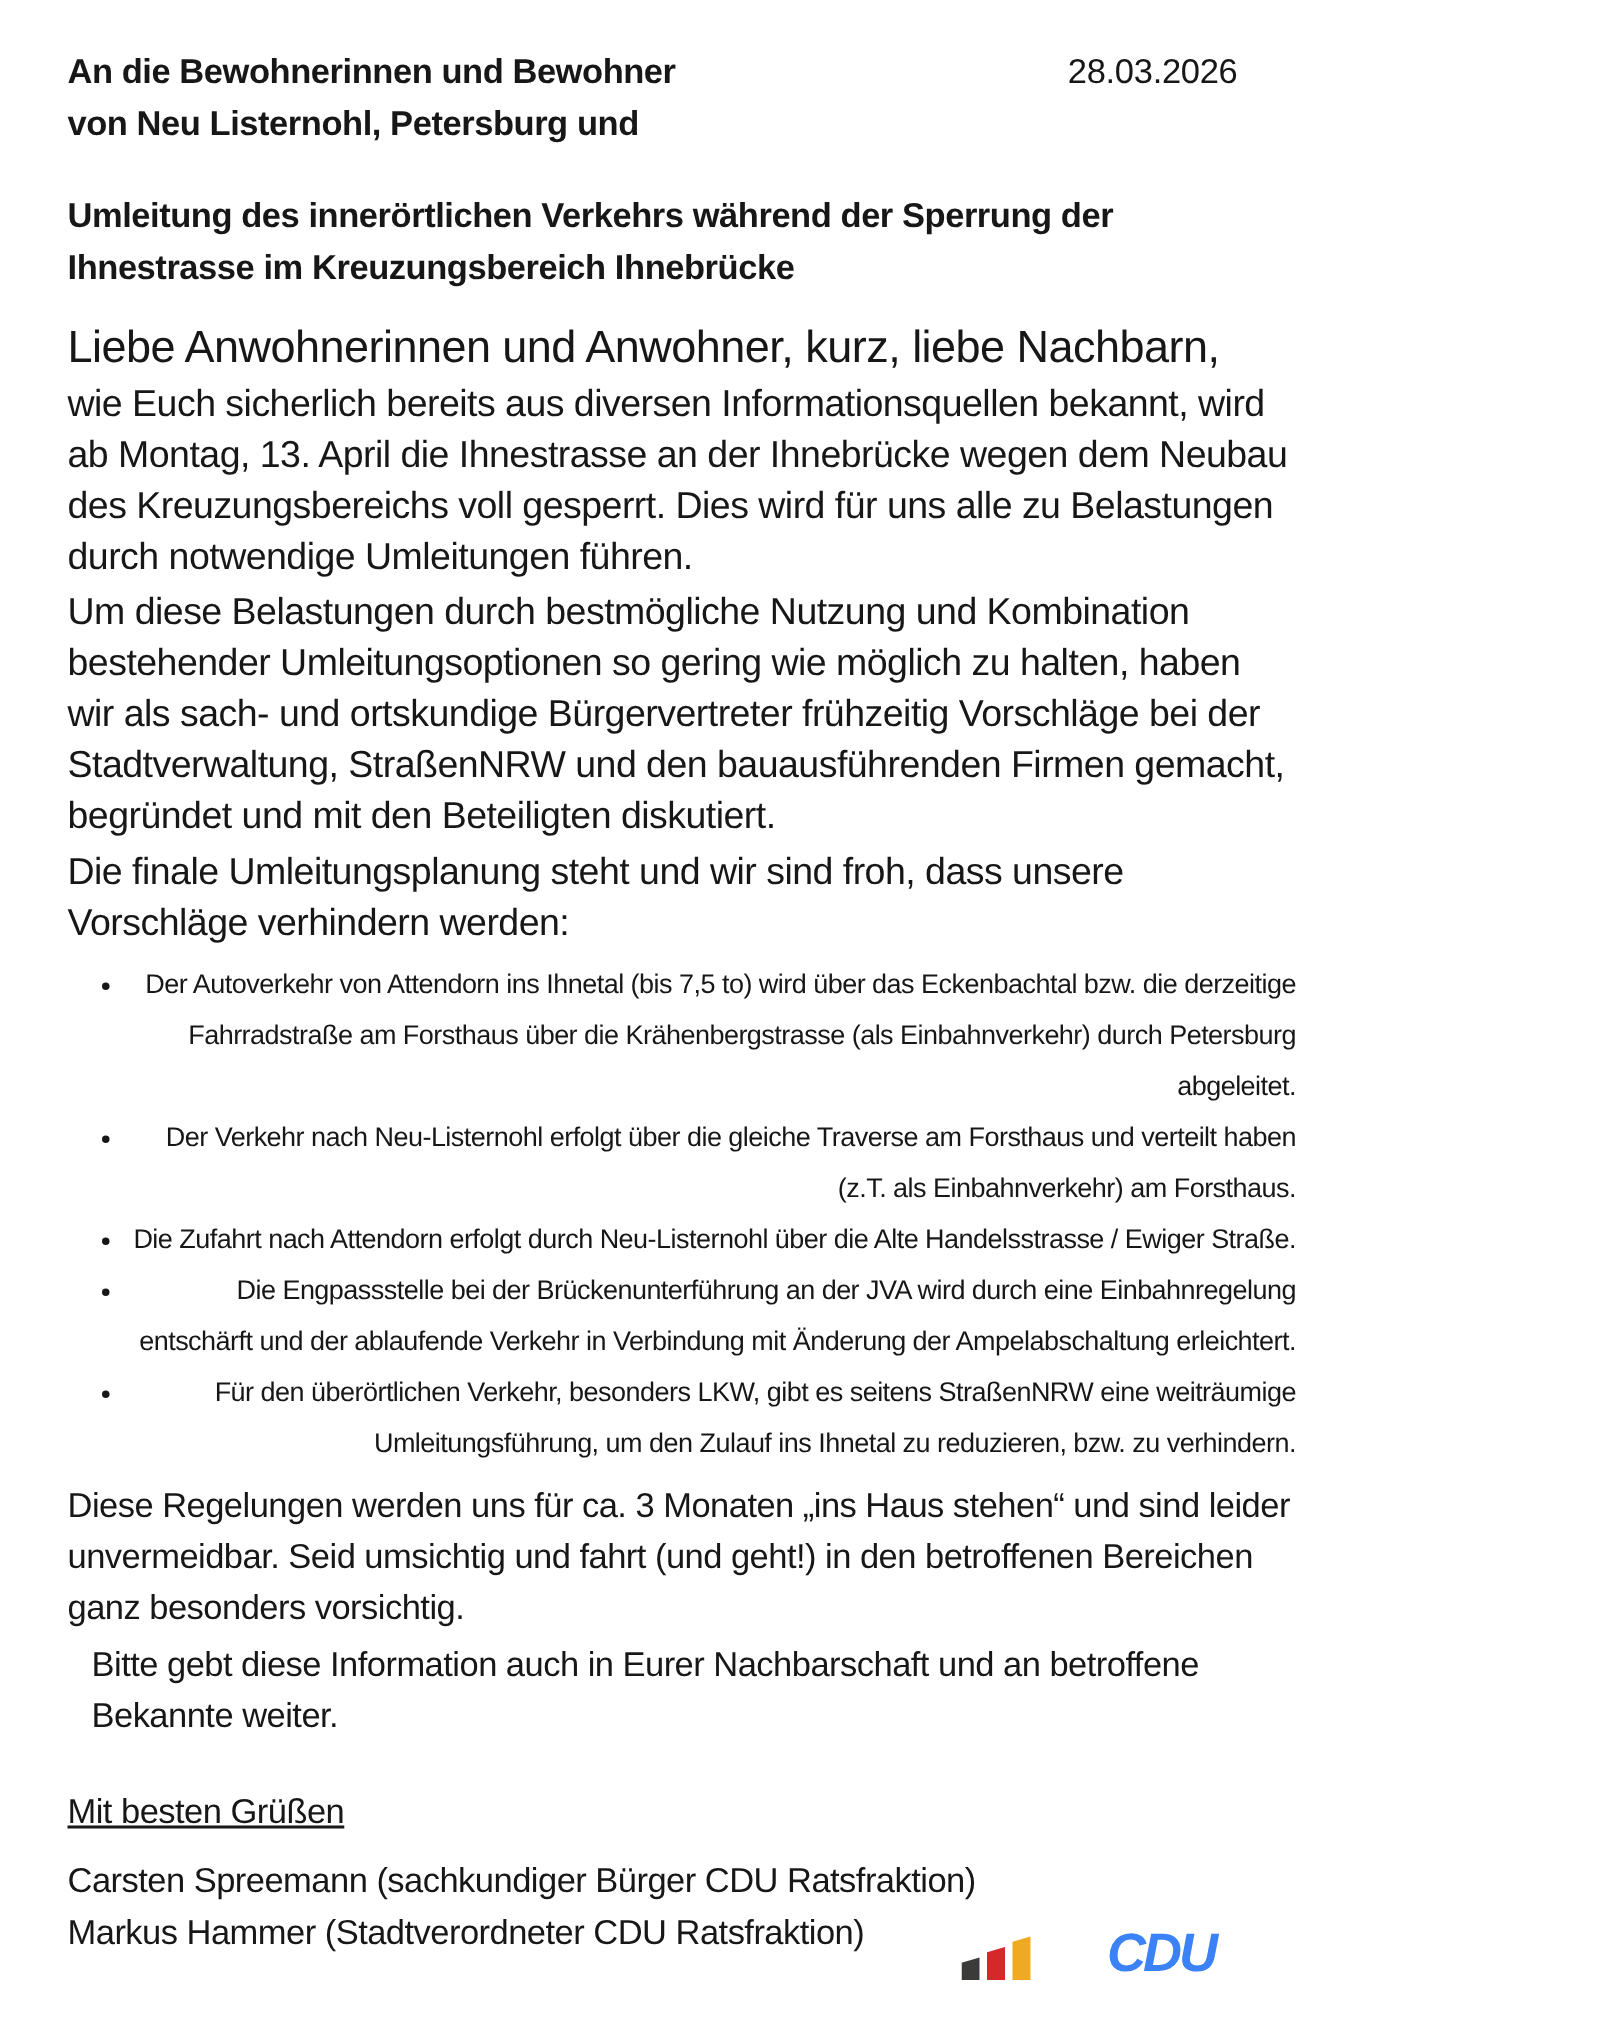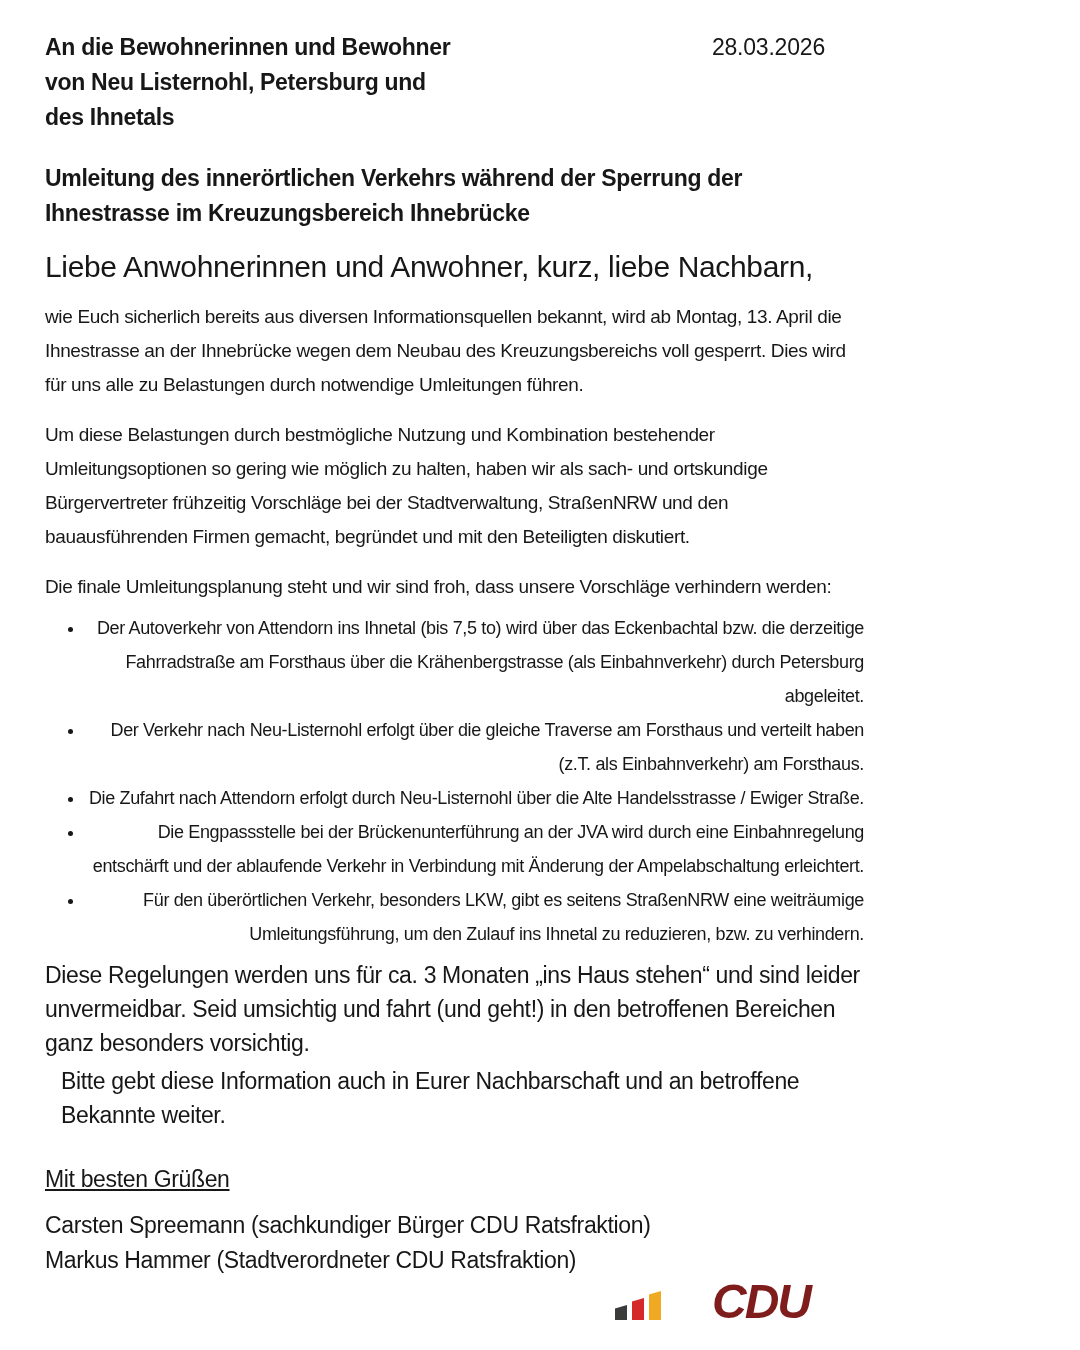--- a/index.html
+++ b/index.html
@@ -45,22 +45,22 @@
     letter-spacing: -0.3px;
     max-width: 995px;
   }
   .salutation {
     margin-top: 19px;
     font-size: 30px;
     line-height: 34px;
     letter-spacing: -0.35px;
   }
   .body-paragraph {
-    margin-top: 16px;
-    font-size: 19px;
+    margin-top: 3px;
+    font-size: 25px;
     line-height: 34px;
     letter-spacing: -0.35px;
     max-width: 1020px;
   }
   ul.detour-list {
     margin-top: 7px;
     padding-left: 40px;
     list-style: disc outside;
   }
   ul.detour-list li {
@@ -96,38 +96,37 @@
     right: 70px;
     top: 1280px;
     display: flex;
     align-items: flex-end;
     gap: 5px;
   }
   .cdu-logo-bars { display: block; }
   .cdu-logo-text {
     font-weight: bold;
     font-style: italic;
-    font-size: 48px;
+    font-size: 36px;
     line-height: 40px;
     letter-spacing: -2px;
-    color: #7f1d1d;
+    color: #3b82f6;
     transform: translateY(2px);
     margin-left: 44px;
   }
 </style>
 </head>
 <body>
 
 <div class="page">
 
   <div class="letter-header">
     <div class="recipient-block">
       <div>An die Bewohnerinnen und Bewohner</div>
       <div>von Neu Listernohl, Petersburg und</div>
-      <div>des Ihnetals</div>
     </div>
     <div class="letter-date">28.03.2026</div>
   </div>
 
   <div class="letter-title">Umleitung des innerörtlichen Verkehrs während der Sperrung der Ihnestrasse im Kreuzungsbereich Ihnebrücke</div>
 
   <div class="salutation">Liebe Anwohnerinnen und Anwohner, kurz, liebe Nachbarn,</div>
 
   <p class="body-paragraph">wie Euch sicherlich bereits aus diversen Informationsquellen bekannt, wird ab Montag, 13. April die Ihnestrasse an der Ihnebrücke wegen dem Neubau des Kreuzungsbereichs voll gesperrt. Dies wird für uns alle zu Belastungen durch notwendige Umleitungen führen.</p>
   <p class="body-paragraph">Um diese Belastungen durch bestmögliche Nutzung und Kombination bestehender Umleitungsoptionen so gering wie möglich zu halten, haben wir als sach- und ortskundige Bürgervertreter frühzeitig Vorschläge bei der Stadtverwaltung, StraßenNRW und den bauausführenden Firmen gemacht, begründet und mit den Beteiligten diskutiert.</p>

